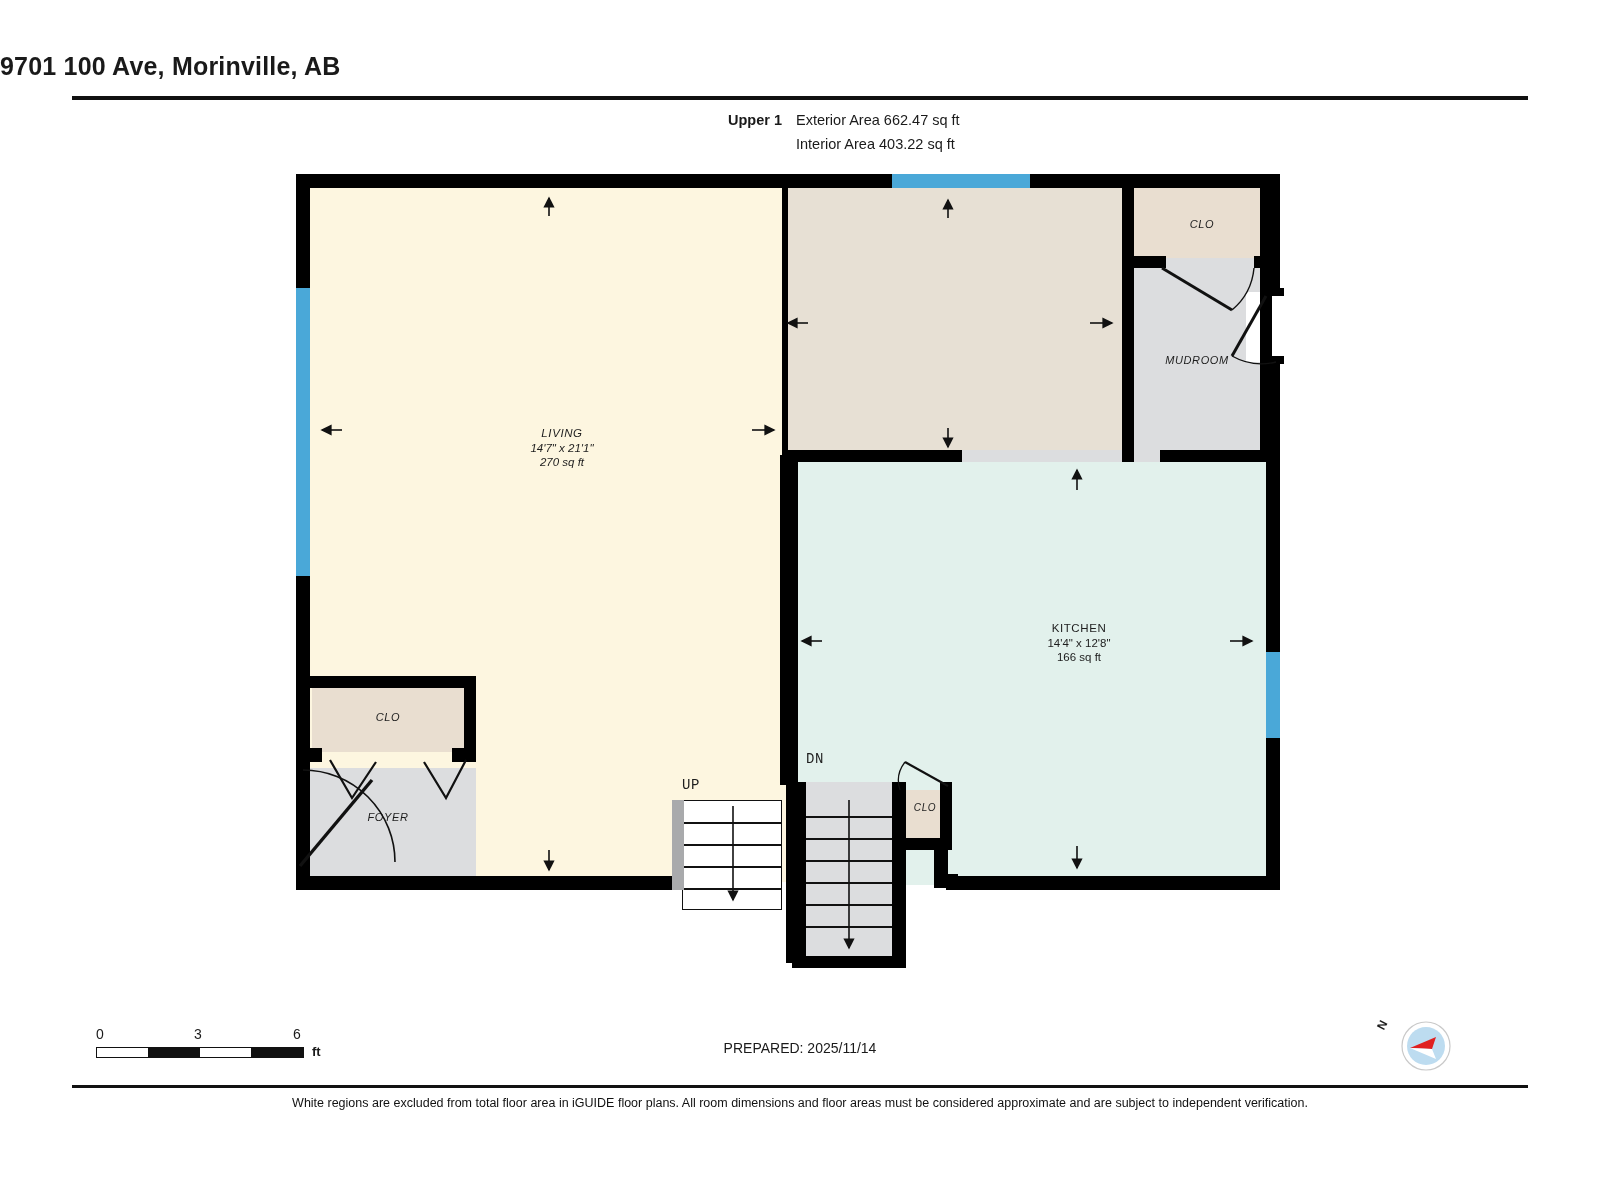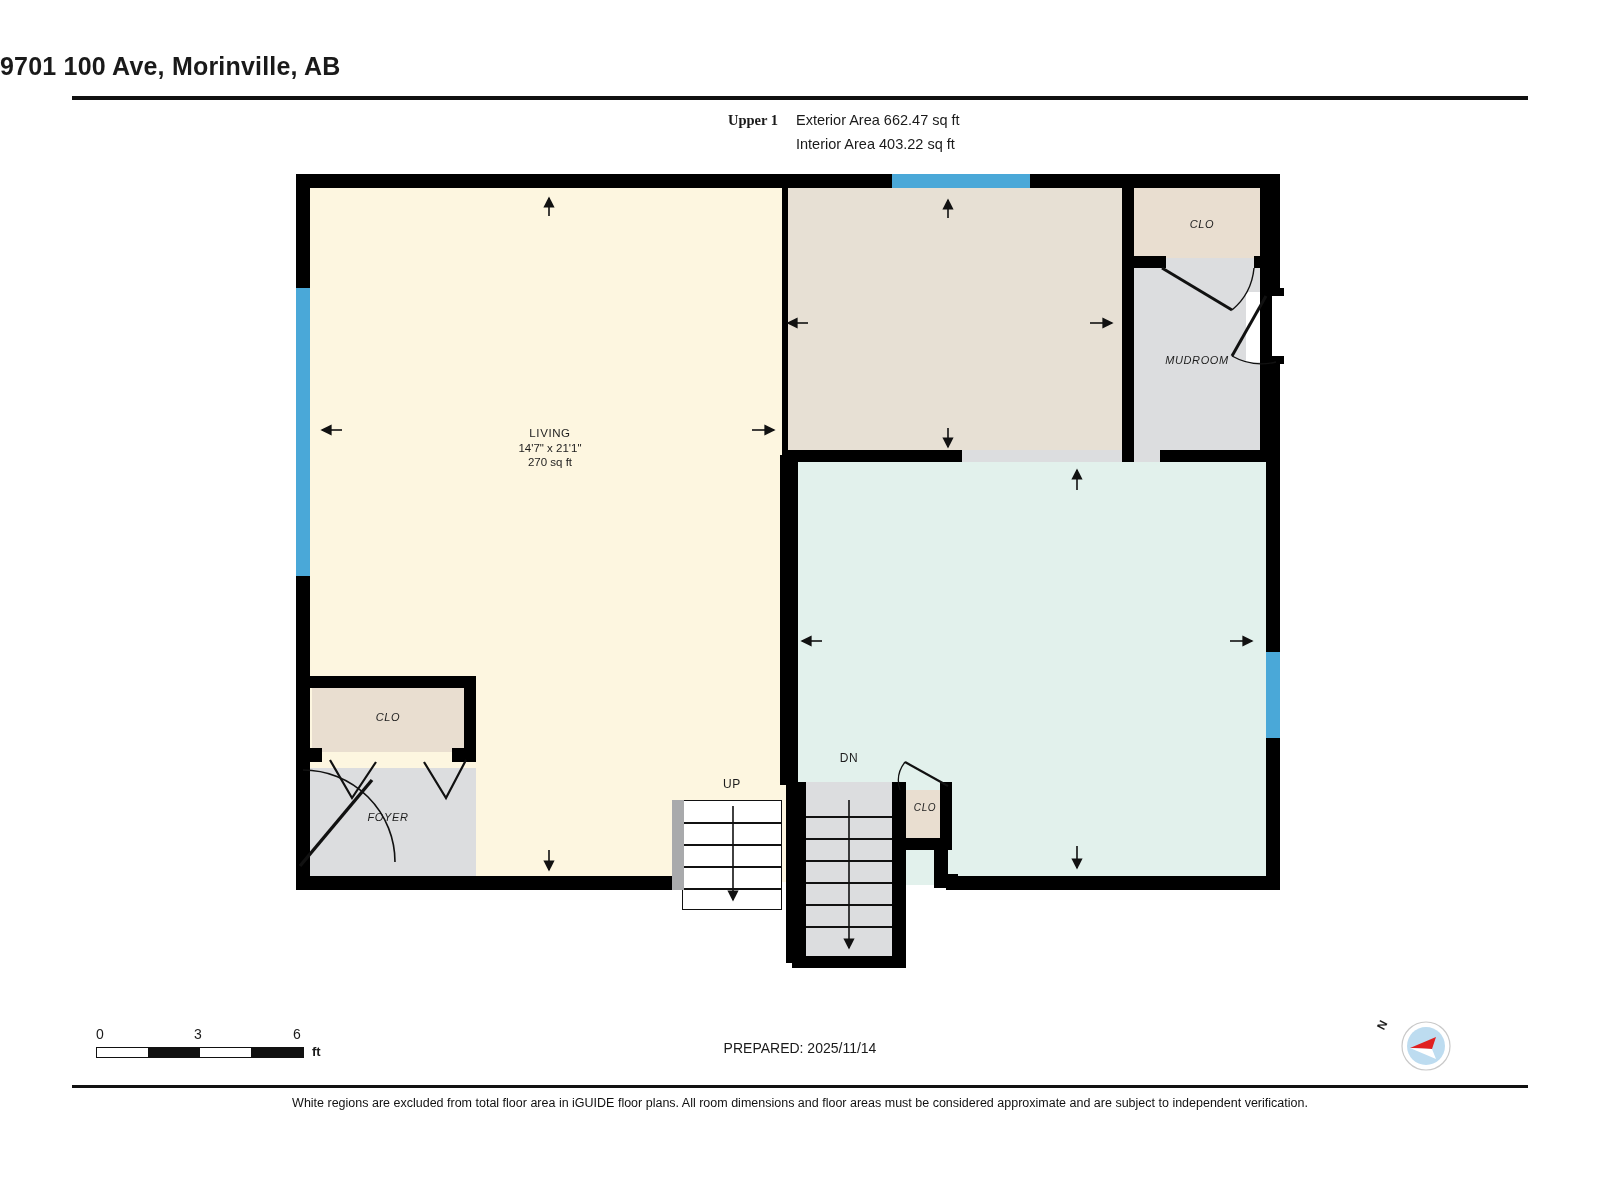--- a/index.html
+++ b/index.html
@@ -15,21 +15,21 @@
   #page-title{
     position:absolute;left:0;top:52px;width:1600px;
     font-size:25px;font-weight:bold;letter-spacing:.2px;
   }
   #title-rule{
     position:absolute;left:72px;top:96px;width:1456px;height:4px;background:#111;
   }
   #area-block{
     position:absolute;left:728px;top:108px;font-size:14.5px;line-height:24px;
   }
-  #area-block .lvl{font-weight:bold;display:inline-block;width:68px;font-family:Liberation Serif, serif;}
+  #area-block .lvl{font-weight:bold;display:inline-block;width:68px;}
   #area-block .ln2{padding-left:68px;display:block;}
 
   
   #plan{
     position:absolute;left:0;top:0;width:1600px;height:1200px;
   }
   .rm{position:absolute;}
   
   .fill-living {background:#fdf6e0;}
   .fill-dining {background:#e7e0d4;}
@@ -47,21 +47,21 @@
     position:absolute;text-align:center;font-size:11.5px;line-height:14.5px;
     color:#1d1d1d;white-space:nowrap;
   }
   .lbl .nm{letter-spacing:.6px;}
   .lbl-sm{
     position:absolute;text-align:center;font-size:11px;letter-spacing:.6px;color:#1d1d1d;
     white-space:nowrap;
     font-style:italic;
   }
   .dirlbl{
-    position:absolute;text-align:center;font-size:12px;letter-spacing:.6px;color:#1d1d1d;
+    position:absolute;text-align:left;font-size:14px;letter-spacing:.6px;color:#1d1d1d;font-family:Liberation Mono, monospace;
   }
 
   
   .tread{position:absolute;background:#111;}
 
   
   #overlay{position:absolute;left:0;top:0;width:1600px;height:1200px;pointer-events:none;}
 
   
   #scalebar-wrap{position:absolute;left:96px;top:1026px;}
@@ -189,27 +189,32 @@
   <div style="position:absolute;left:672px;top:800px;width:12px;height:90px;background:#a9aaac;"></div>
 
   <div style="position:absolute;left:806px;top:794px;width:86px;height:162px;background:#dcdddf;"></div>
   <div class="tread" style="left:806px;top:816px;width:86px;height:2px;"></div>
   <div class="tread" style="left:806px;top:838px;width:86px;height:2px;"></div>
   <div class="tread" style="left:806px;top:860px;width:86px;height:2px;"></div>
   <div class="tread" style="left:806px;top:882px;width:86px;height:2px;"></div>
   <div class="tread" style="left:806px;top:904px;width:86px;height:2px;"></div>
   <div class="tread" style="left:806px;top:926px;width:86px;height:2px;"></div>
 
-  <div class="lbl" style="left:457px;top:426px;width:186px;">
+  <div class="lbl" style="left:469px;top:426px;width:186px;font-style:italic;">
     <div class="nm">LIVING</div>
     <div>14'7" x 21'1"</div>
     <div>270 sq ft</div>
   </div>
 
 
+  <div class="lbl" style="left:986px;top:621px;width:186px;">
+    <div class="nm">KITCHEN</div>
+    <div>14'4" x 12'8"</div>
+    <div>166 sq ft</div>
+  </div>
 
   <div class="lbl-sm" style="left:1122px;top:354px;width:150px;">MUDROOM</div>
   <div class="lbl-sm" style="left:300px;top:811px;width:176px;">FOYER</div>
   <div class="lbl-sm" style="left:1132px;top:218px;width:140px;">CLO</div>
   <div class="lbl-sm" style="left:312px;top:711px;width:152px;">CLO</div>
   <div class="lbl-sm" style="left:899px;top:802px;width:52px;font-size:10px;">CLO</div>
 
   <div class="dirlbl" style="left:682px;top:777px;width:100px;">UP</div>
   <div class="dirlbl" style="left:806px;top:751px;width:86px;">DN</div>
 </div>

